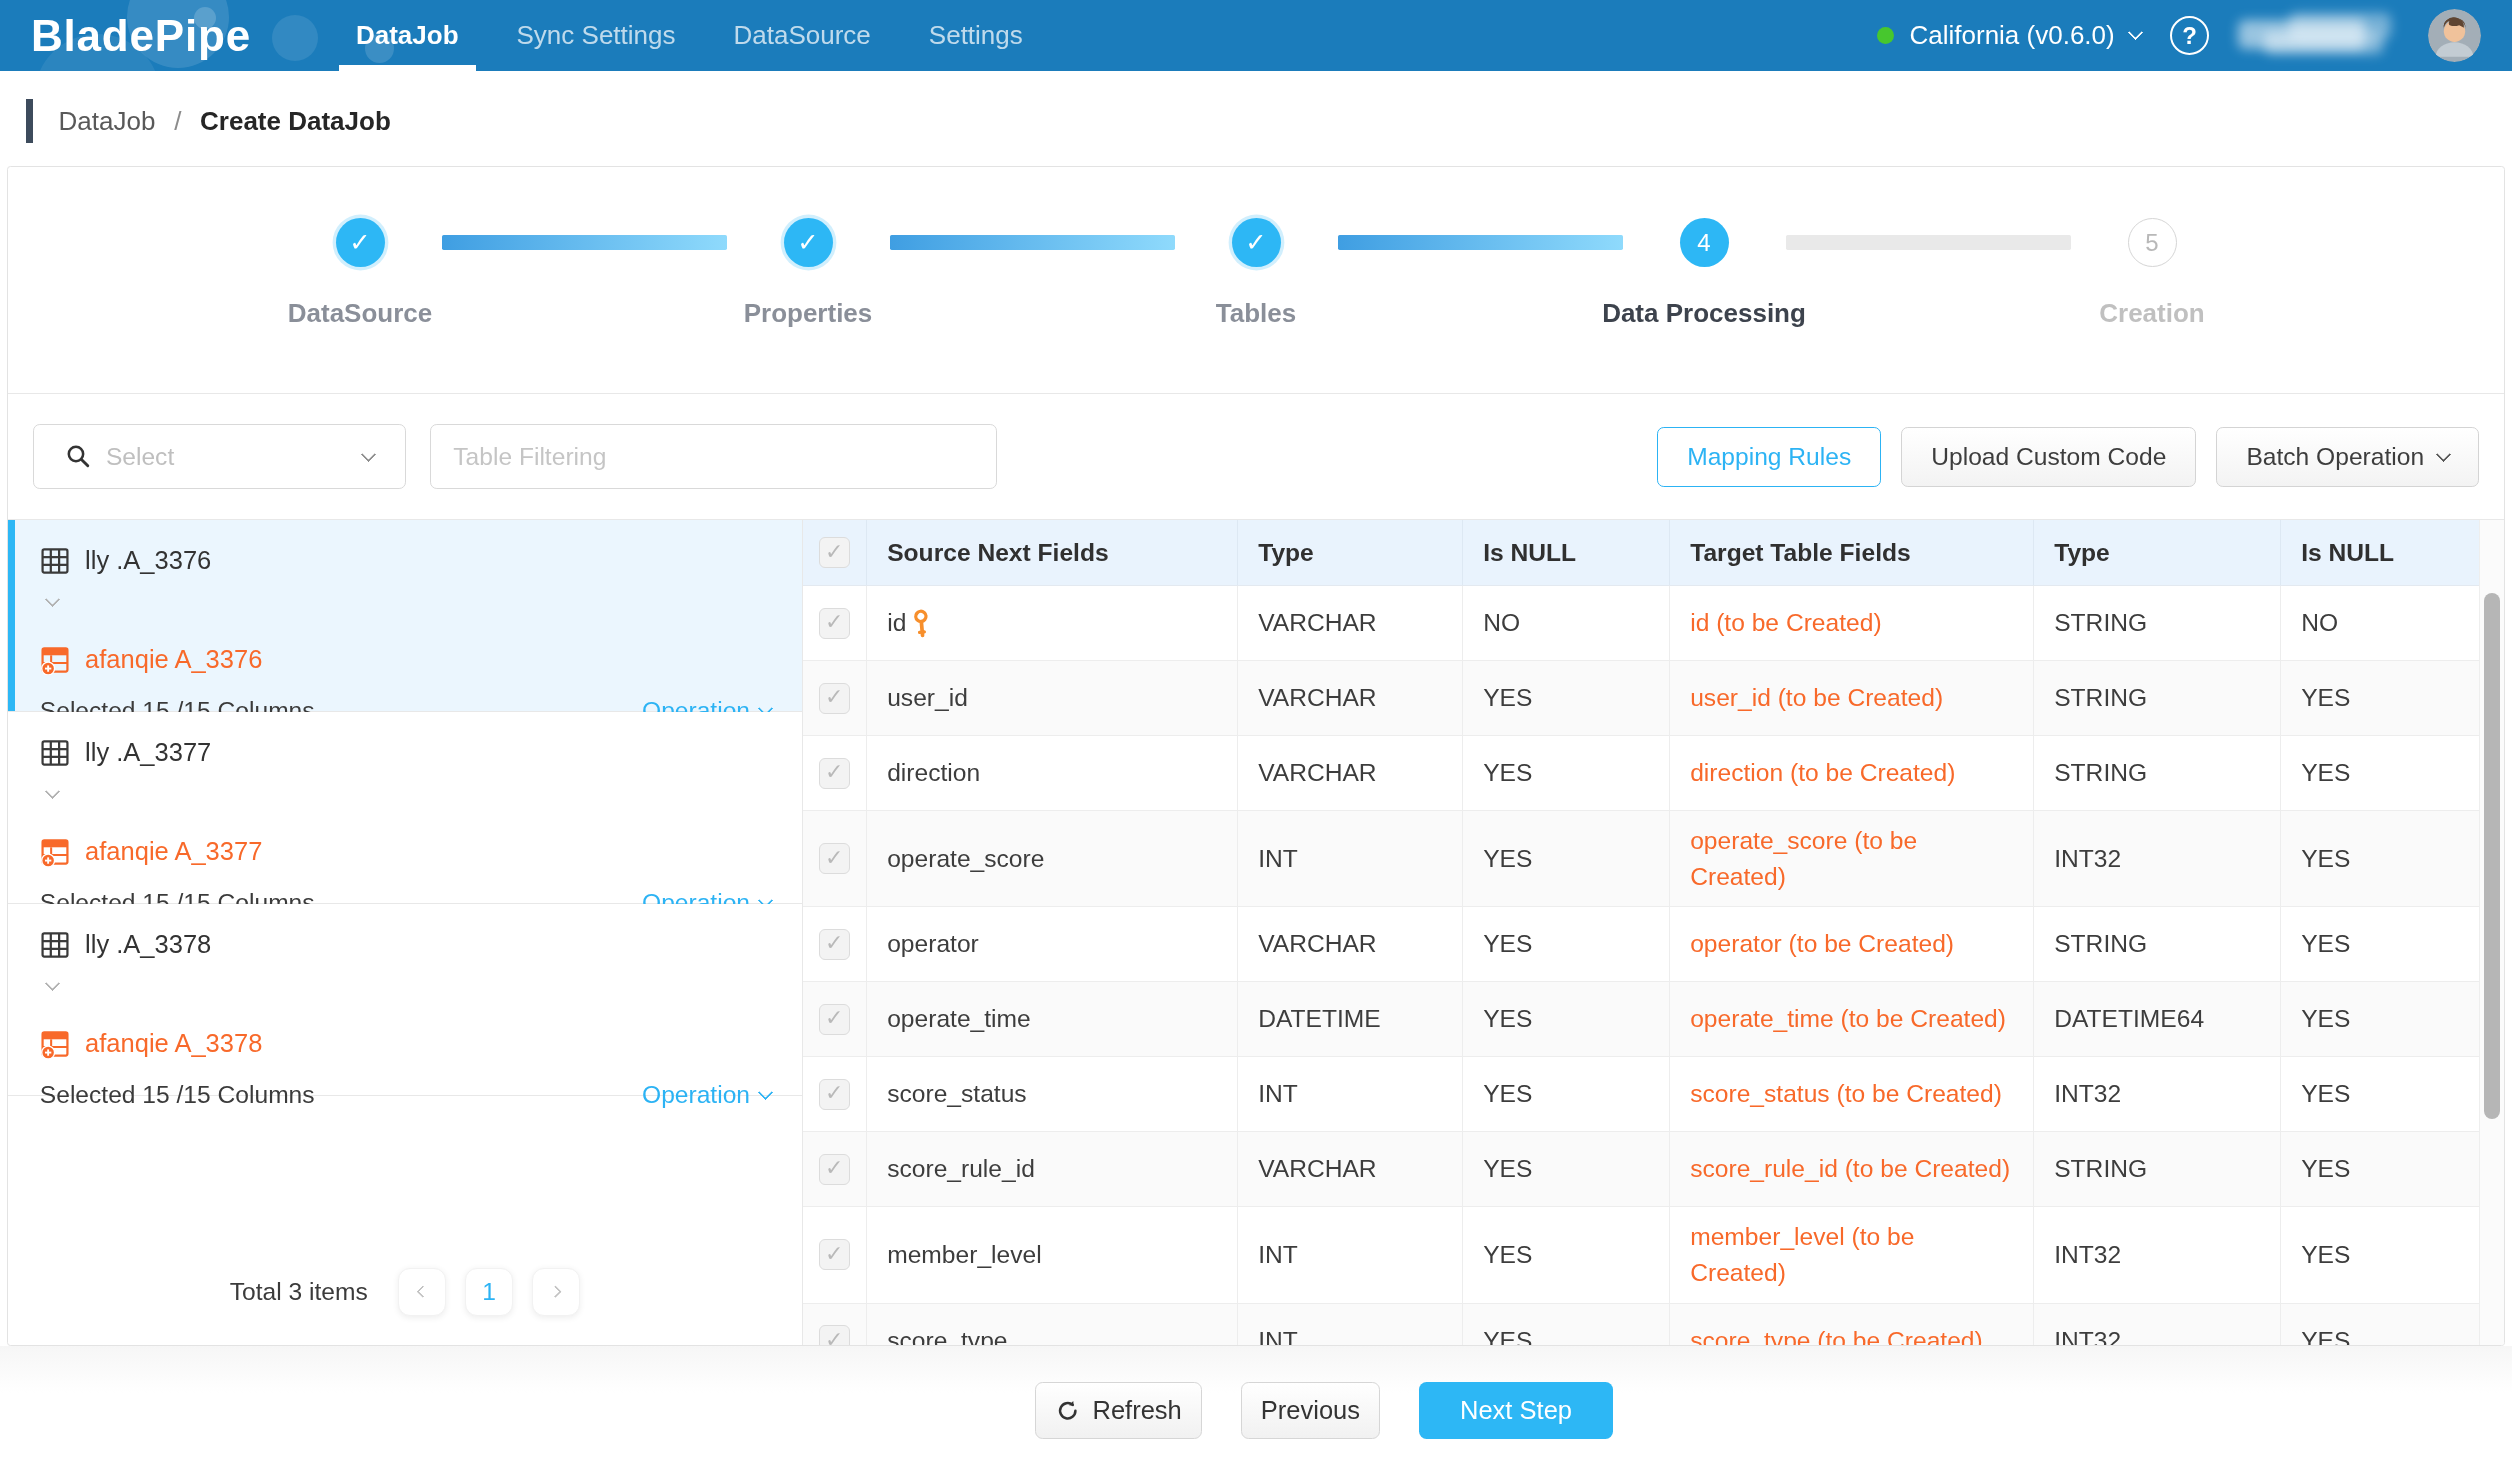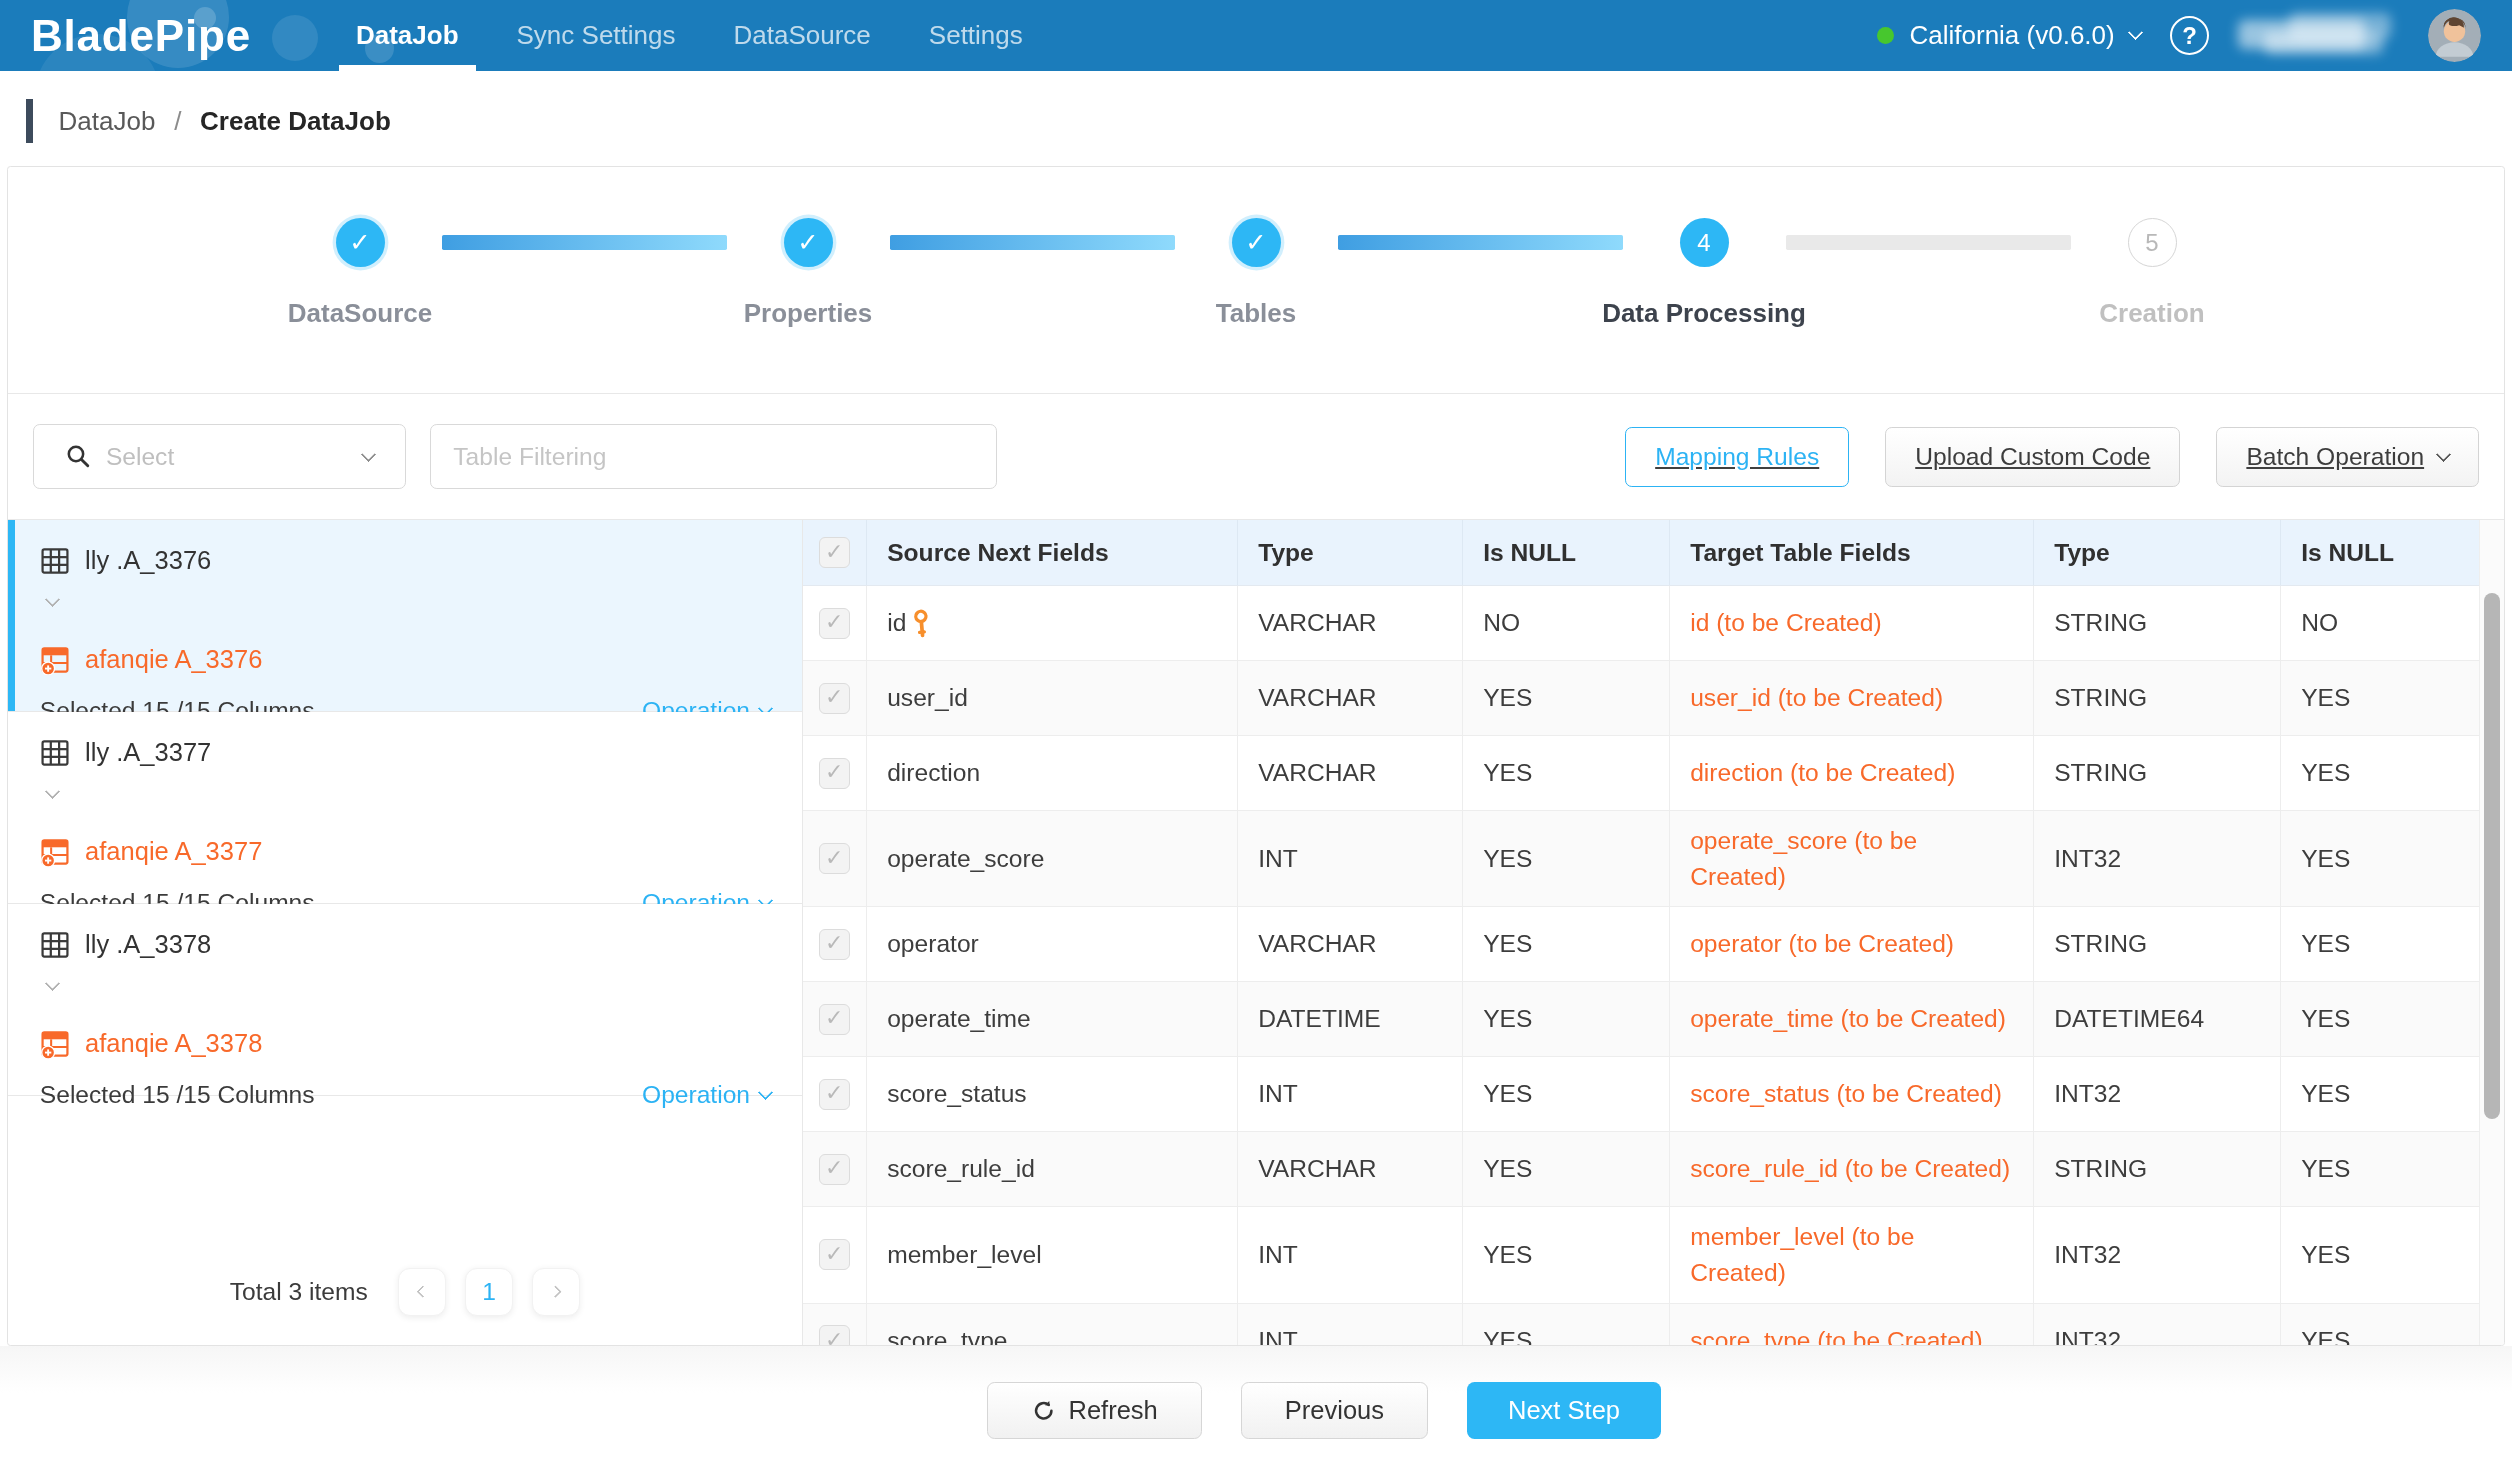--- a/index.html
+++ b/index.html
@@ -101,21 +101,21 @@
     display:flex; align-items:center; padding:0 31px; cursor:pointer;
   }
   .sel-box .ph { color:#bfbfbf; font-size:24.6px; margin-left:13.6px; }
   .sel-box .chev { color:#8c8c8c; margin-left:auto; margin-top:-4.2px; }
   .filter-input {
     width:567px; height:65px; border:0.8px solid #d9d9d9; border-radius:6.8px; margin-left:24px;
     font-size:24.6px; padding:0 22px; color:#404040; outline:none;
     font-family:"Liberation Sans", sans-serif;
   }
   .filter-input::placeholder { color:#c5c5c5; }
-  .toolbar-right { margin-left:auto; display:flex; align-items:flex-start; gap:36px;text-decoration:underline; }
+  .toolbar-right { margin-left:auto; display:flex; align-items:flex-start; gap:20px; }
   .btn {
     height:60px; border-radius:6.8px; font-size:24.6px; display:inline-flex; align-items:center;
     justify-content:center; padding:0 29px; cursor:pointer; white-space:nowrap;
     font-family:"Liberation Sans", sans-serif;
   }
   .btn-outline-blue { border:1.7px solid #2cb3f4; color:#2cb3f4; background:#ffffff; }
   .btn-default { border:0.8px solid #d4d4d4; color:#3d3d3d; background:linear-gradient(180deg,#ffffff,#f3f3f3); }
   .btn-default .chev { color:#555555; margin-left:13.6px; margin-top:-4.2px; }
 
   
@@ -173,21 +173,21 @@
   .scrollthumb { position:absolute; left:4.2px; top:73px; width:16px; height:526px; background:#b6b6b6; border-radius:8.5px; cursor:pointer; }
 
   
   .footer {
     position:absolute; left:0; right:0; bottom:0; height:129px;
     background:linear-gradient(180deg,#f6f6f6,#ffffff 47px);
     display:flex; align-items:center; justify-content:center; gap:39px; padding-left:136px;
   }
   .fbtn {
     height:57px; border-radius:7.6px; font-size:25.5px; display:inline-flex; align-items:center; justify-content:center;
-    padding:0 43px; cursor:pointer; border:0.8px solid #d6d6d6; color:#333333;
+    padding:0 19px; cursor:pointer; border:0.8px solid #d6d6d6; color:#333333;
     background:linear-gradient(180deg,#ffffff,#f1f1f1); gap:12px;
     font-family:"Liberation Sans", sans-serif;
   }
   .fbtn-primary { background:#2db7f5; border:none; color:#ffffff; padding:0 41px; }
 
   svg { display:block; }
 </style>
 </head>
 <body>
 

